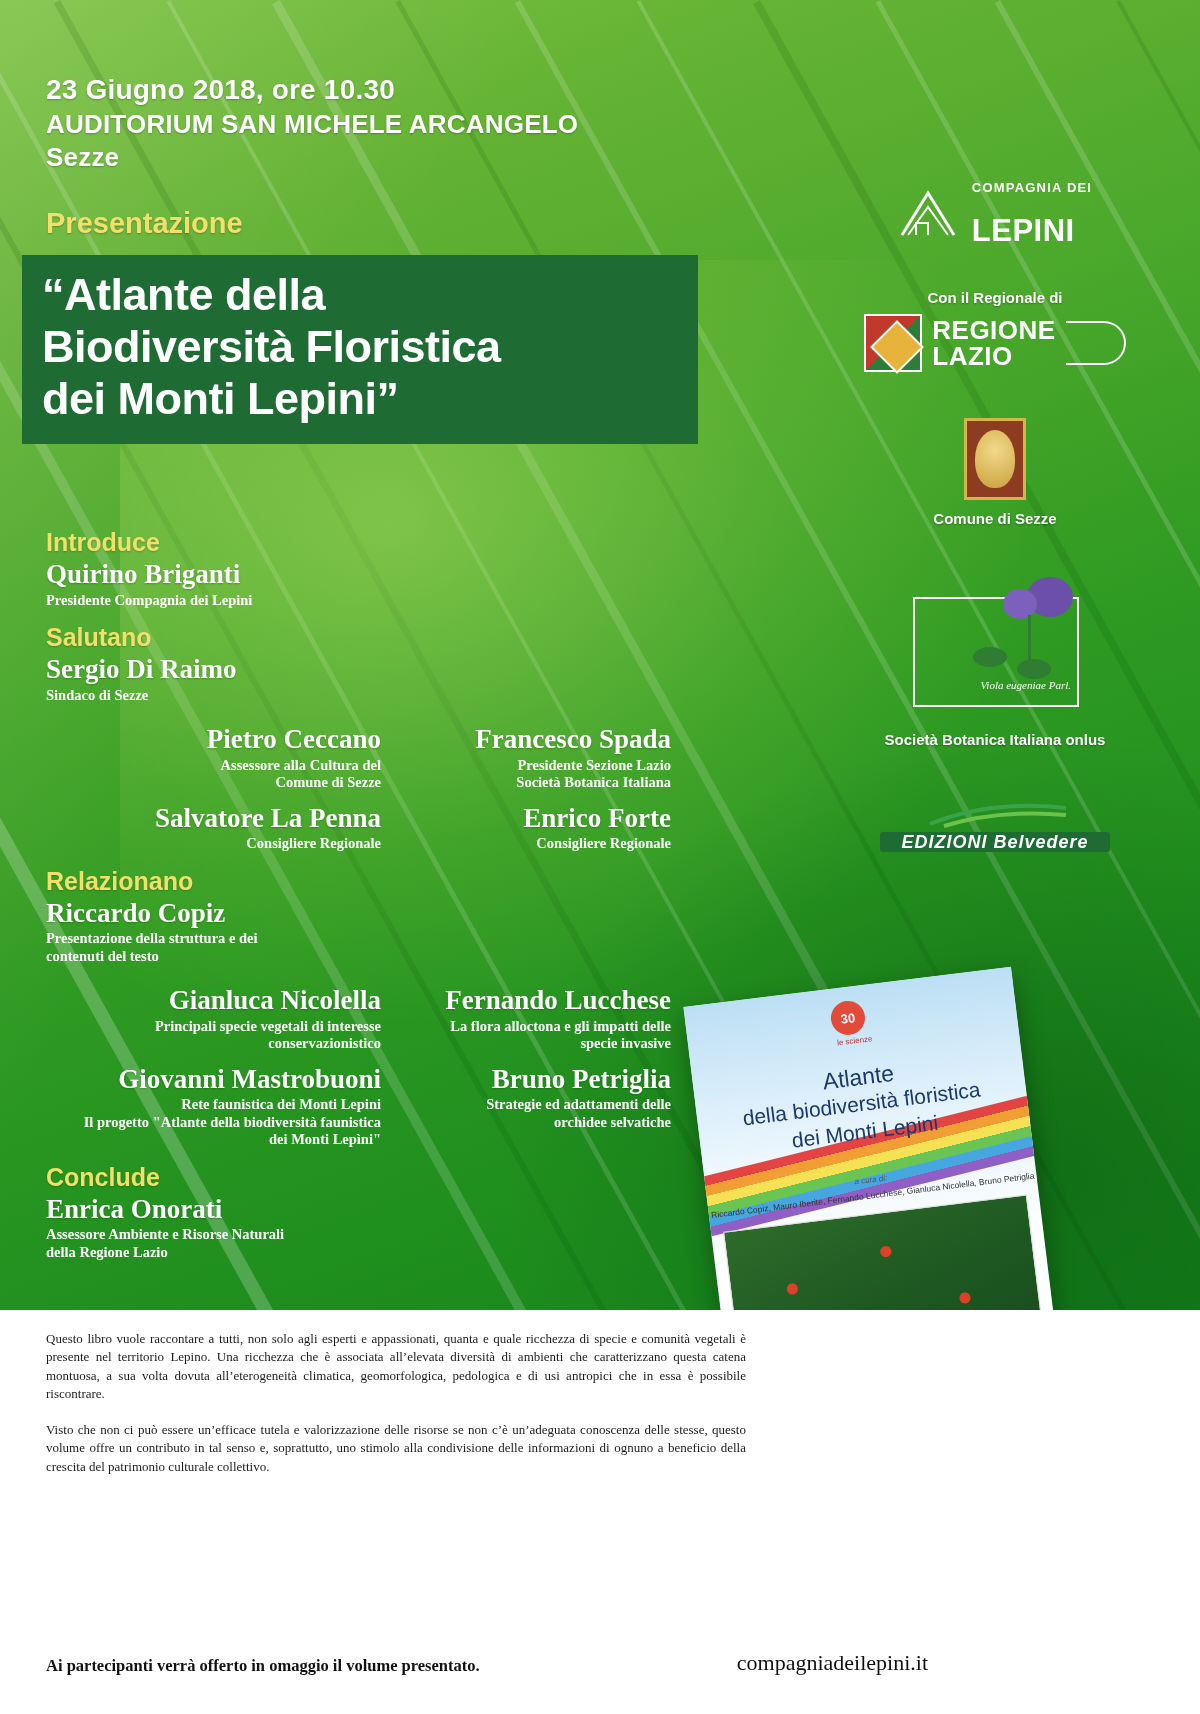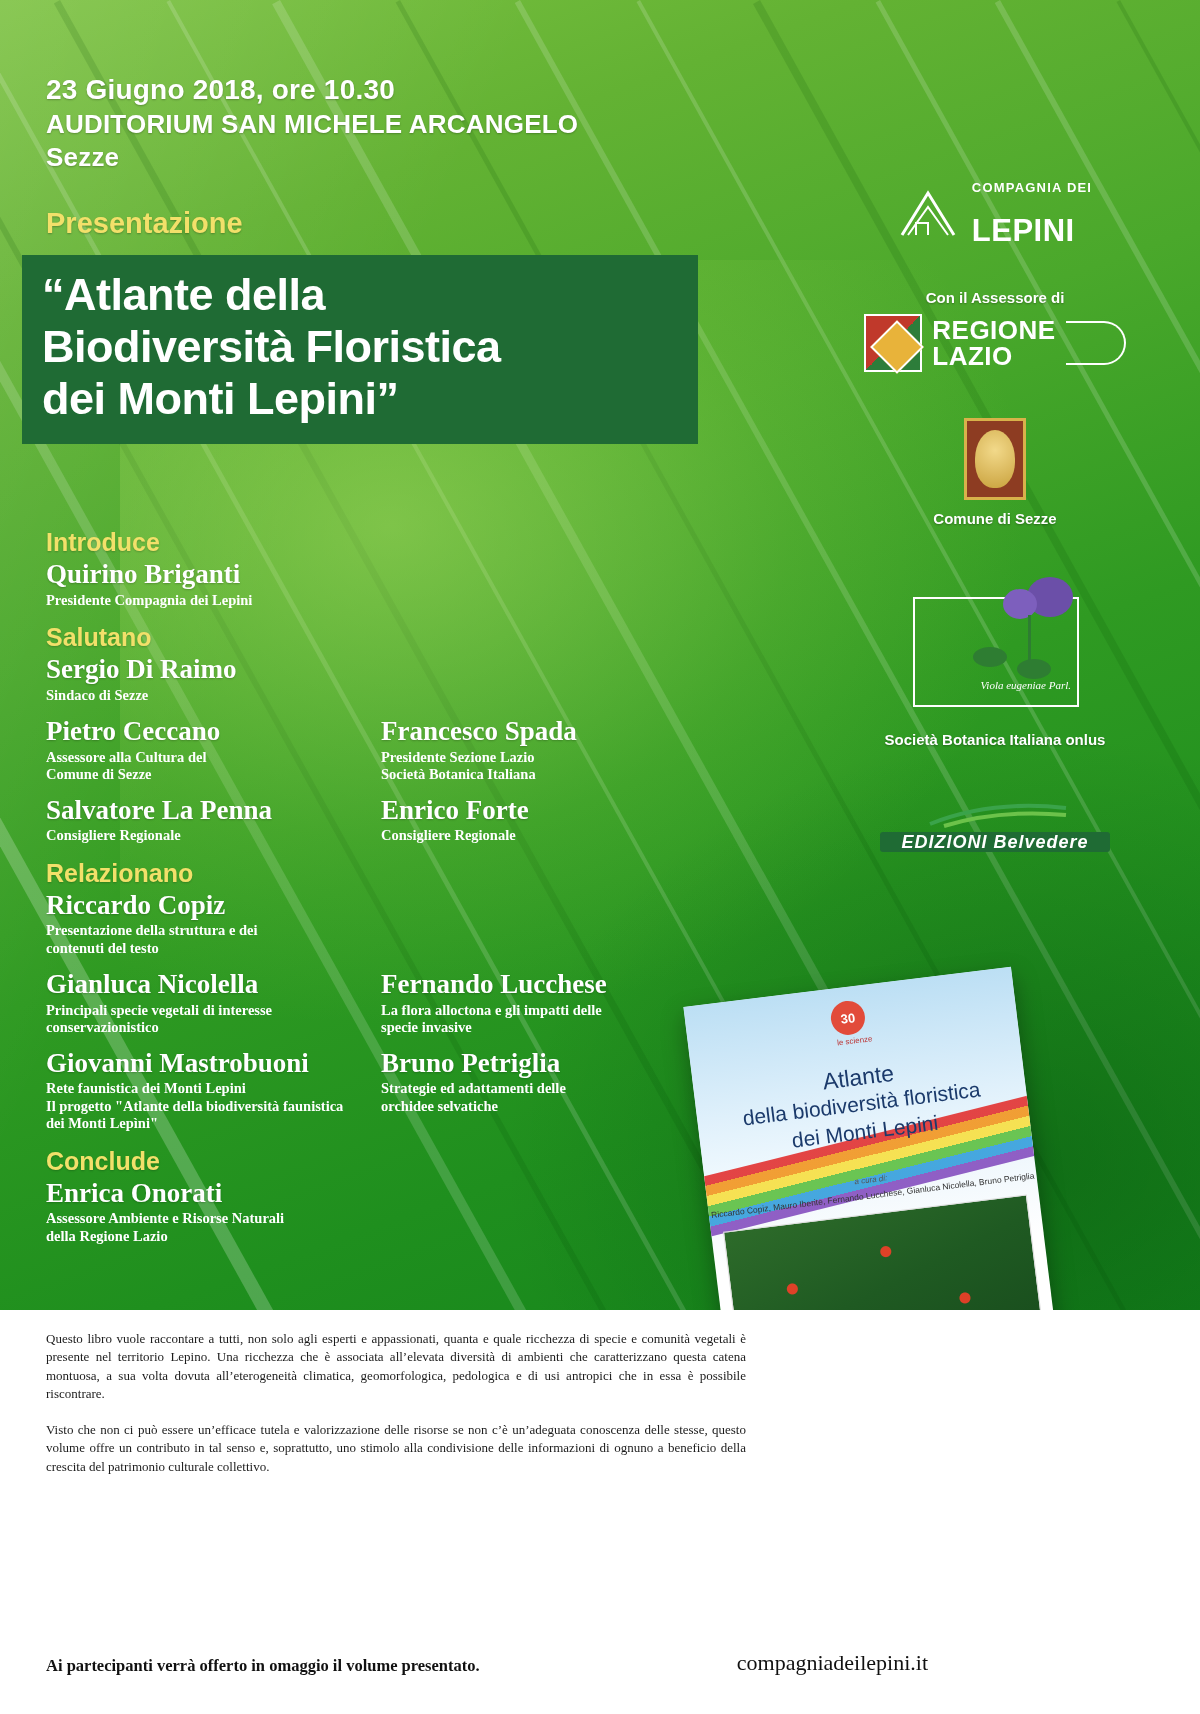--- a/index.html
+++ b/index.html
@@ -59,21 +59,21 @@
     letter-spacing:-0.5px;
   }
   .titlebox .tline:first-child { font-size:45px; }
 
   
   .program { position:absolute; left:46px; top:515px; width:640px; color:#fff; }
   .sec-label { color:#f2e06a; font-size:25px; font-weight:bold; margin-top:14px; margin-bottom:1px; text-shadow:0 1px 2px rgba(0,0,0,.2); }
   .sec-label.first { margin-top:13px; }
   .pname { font-family:"Liberation Serif", serif; font-weight:bold; font-size:27px; line-height:1.1; margin-top:3px; text-shadow:0 1px 2px rgba(0,0,0,.22); }
   .prole { font-family:"Liberation Serif", serif; font-weight:bold; font-size:14.5px; line-height:1.2; margin-top:2px; }
-  .two-col { display:flex; margin-top:10px; }
+  .two-col { display:flex; margin-top:18px;text-align:right; }
   .two-col .col { width:335px; }
   .two-col .col.right { width:290px; }
   .blk { margin-top:12px; }
 
   
   .sponsors { position:absolute; left:830px; top:180px; width:330px; text-align:center; }
   .sp-cap { font-size:15px; color:#ffffff; font-weight:bold; margin:10px 0 8px; text-shadow:0 1px 2px rgba(0,0,0,.3); }
   .logo-card { display:flex; align-items:center; justify-content:center; }
 
   
@@ -277,21 +277,21 @@
             <path d="M18 50 L18 38 L30 38 L30 50" fill="none" stroke="#ffffff" stroke-width="2"></path>
           </svg>
         </div>
         <div class="txt">
           <div class="t1">COMPAGNIA DEI</div>
           <div class="t2">LEPINI</div>
         </div>
       </div>
     </div>
 
-    <div class="sp-cap" style="margin-top:44px;">Con il Assessore di</div>
+    <div class="sp-cap" style="margin-top:44px;">Con il Regionale di</div>
 
     <div class="logo-card">
       <div class="rl">
         <div class="shield"></div>
         <div class="rtxt">
           <div class="a">REGIONE</div>
           <div class="b">LAZIO</div>
         </div>
         <div class="swoosh"></div>
       </div>

